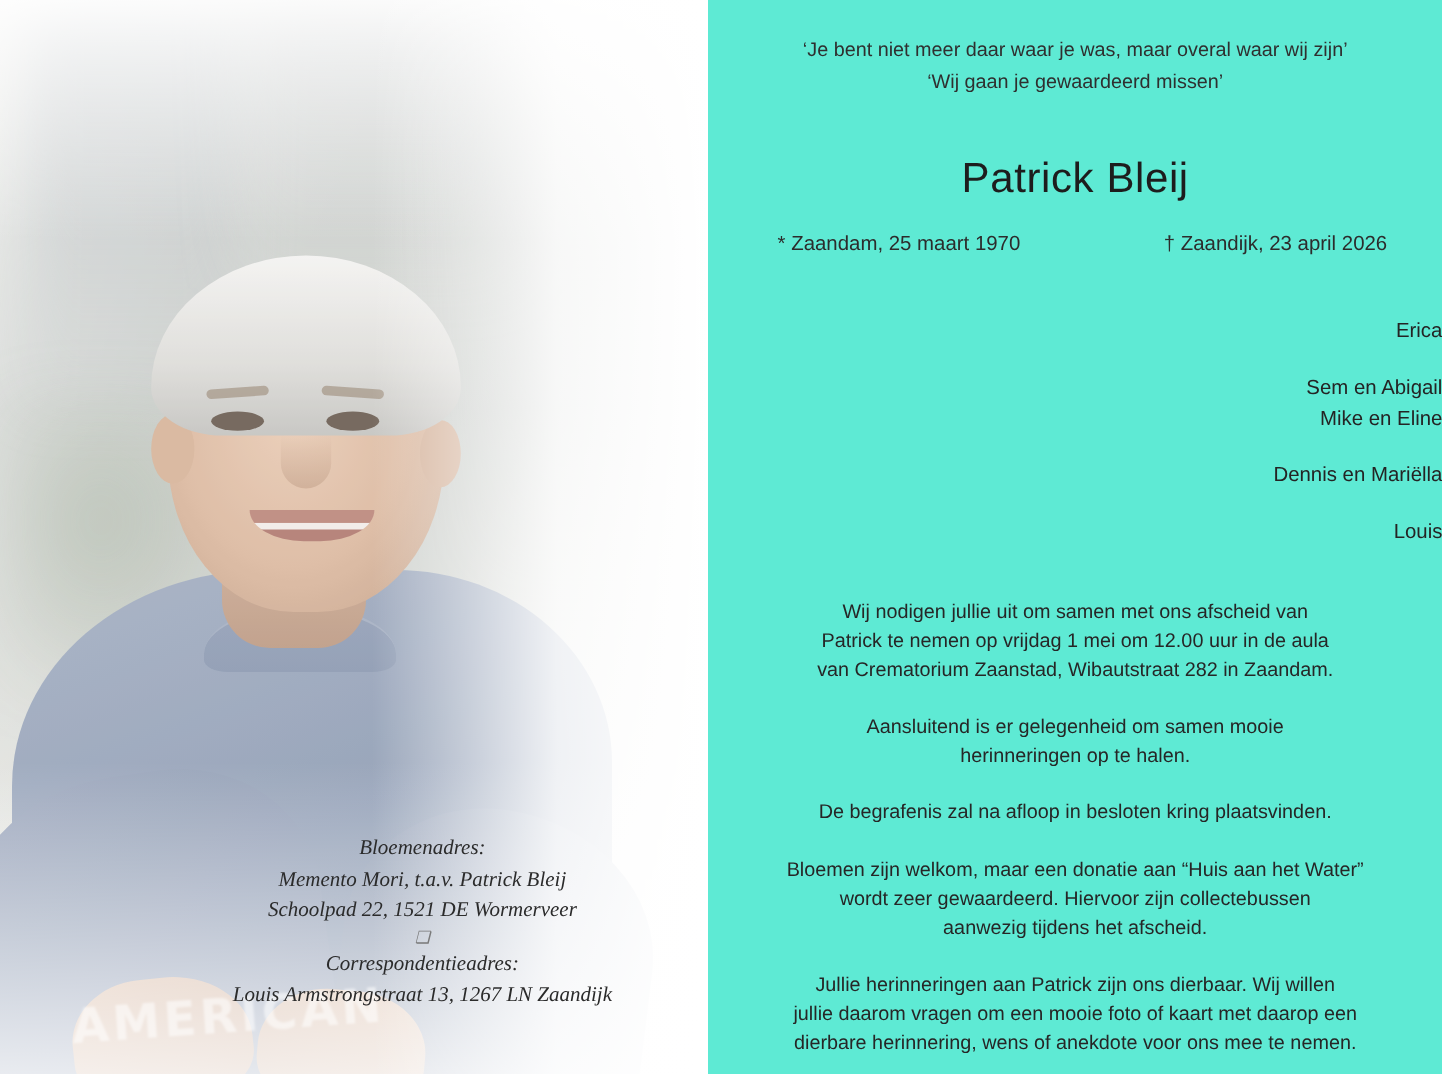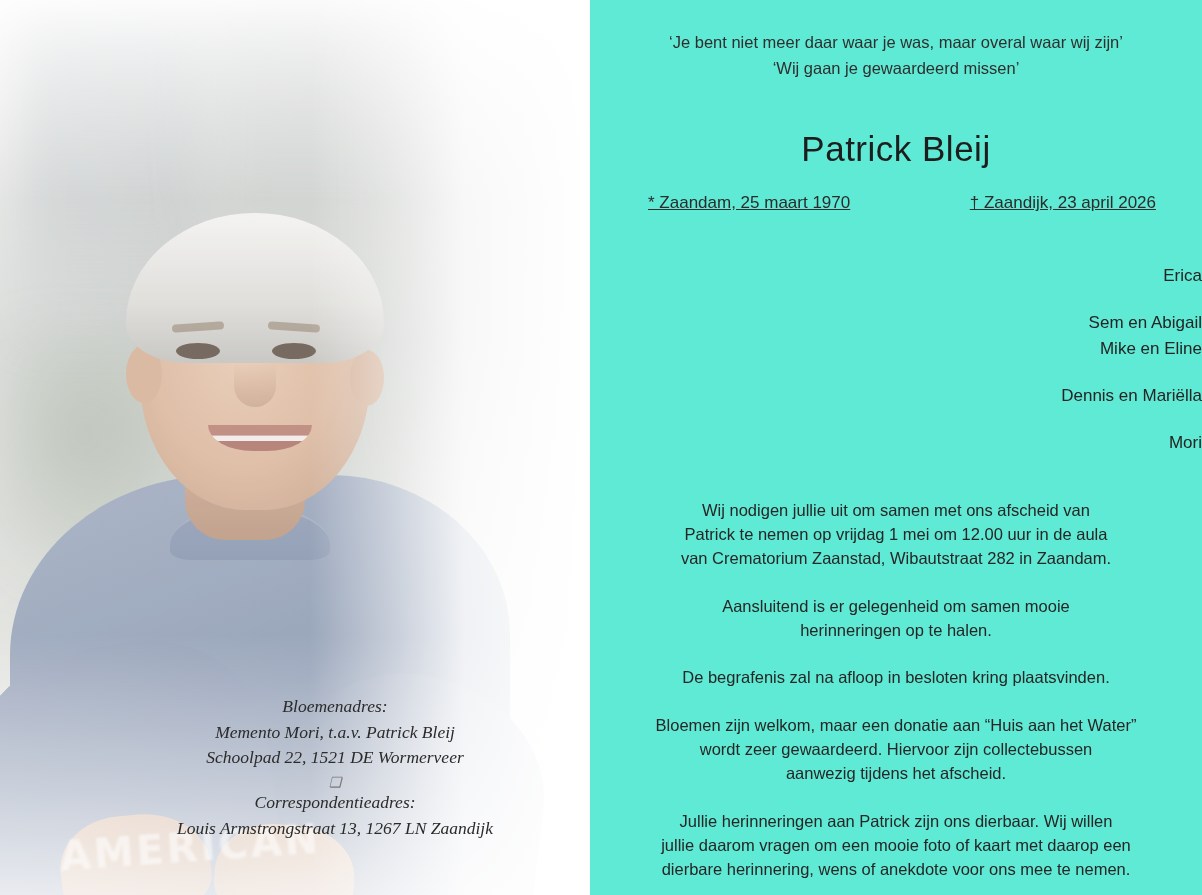--- a/index.html
+++ b/index.html
@@ -223,21 +223,21 @@
   }
   .photo-soft {
     position: absolute;
     inset: 0;
     background: rgba(255,255,255,0.18);
   }
 
   
   .address-block {
     position: absolute;
-    left: 100px;
+    left: 117px;
     bottom: 48px;
     width: 470px;
     text-align: center;
     font-family: "Liberation Serif", serif;
     font-style: italic;
     font-size: 17.5px;
     line-height: 1.45;
     color: #2b2b2b;
   }
   .address-block .grp { margin-bottom: 6px; }
@@ -275,21 +275,20 @@
     letter-spacing: 0.5px;
     color: #1d1d1d;
   }
   .dates {
     margin-top: 24px;
     display: flex;
     justify-content: space-between;
     padding: 0 46px 0 58px;
     font-size: 17px;
     color: #2c2c2c;
-    text-decoration: underline;
   }
   .family {
     margin-top: 52px;
     text-align: center;
     font-size: 17px;
     color: #242424;
     line-height: 1.35;
   }
   .family .fam-group { margin-bottom: 24px; }
   .family .fam-group:last-child { margin-bottom: 0; }
@@ -381,21 +380,21 @@
         <span class="fam-line">Erica</span>
       </div>
       <div class="fam-group">
         <span class="fam-line">Sem en Abigail</span>
         <span class="fam-line">Mike en Eline</span>
       </div>
       <div class="fam-group">
         <span class="fam-line">Dennis en Mariëlla</span>
       </div>
       <div class="fam-group">
-        <span class="fam-line">Mori</span>
+        <span class="fam-line">Louis</span>
       </div>
     </div>
 
     <div class="paragraphs">
       <p>Wij nodigen jullie uit om samen met ons afscheid van
 Patrick te nemen op vrijdag 1 mei om 12.00 uur in de aula
 van Crematorium Zaanstad, Wibautstraat 282 in Zaandam.</p>
       <p>Aansluitend is er gelegenheid om samen mooie
 herinneringen op te halen.</p>
       <p>De begrafenis zal na afloop in besloten kring plaatsvinden.</p>

